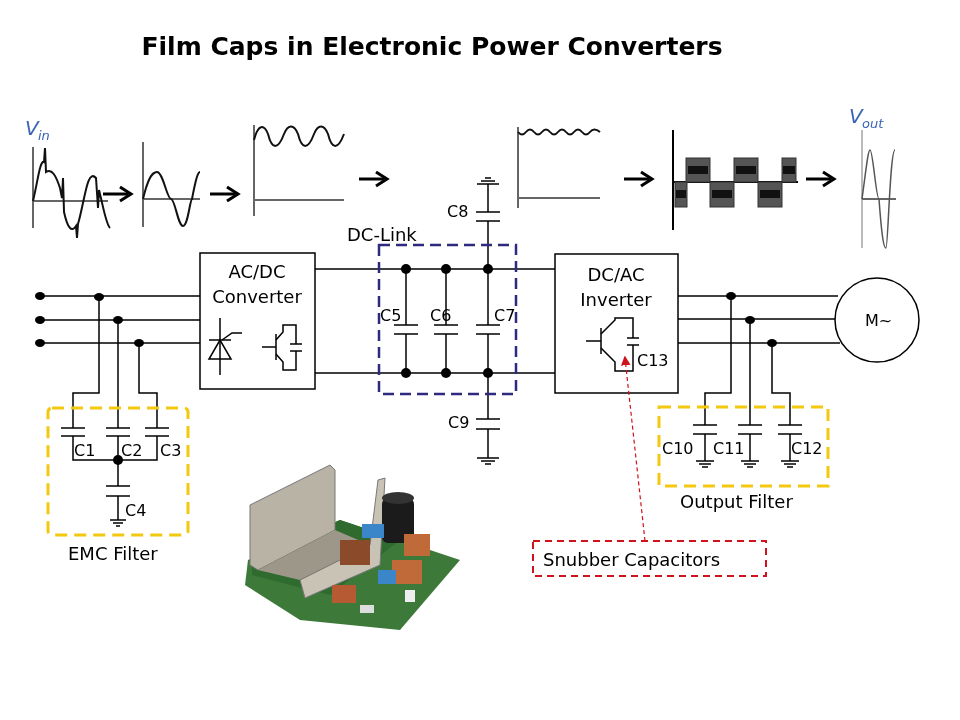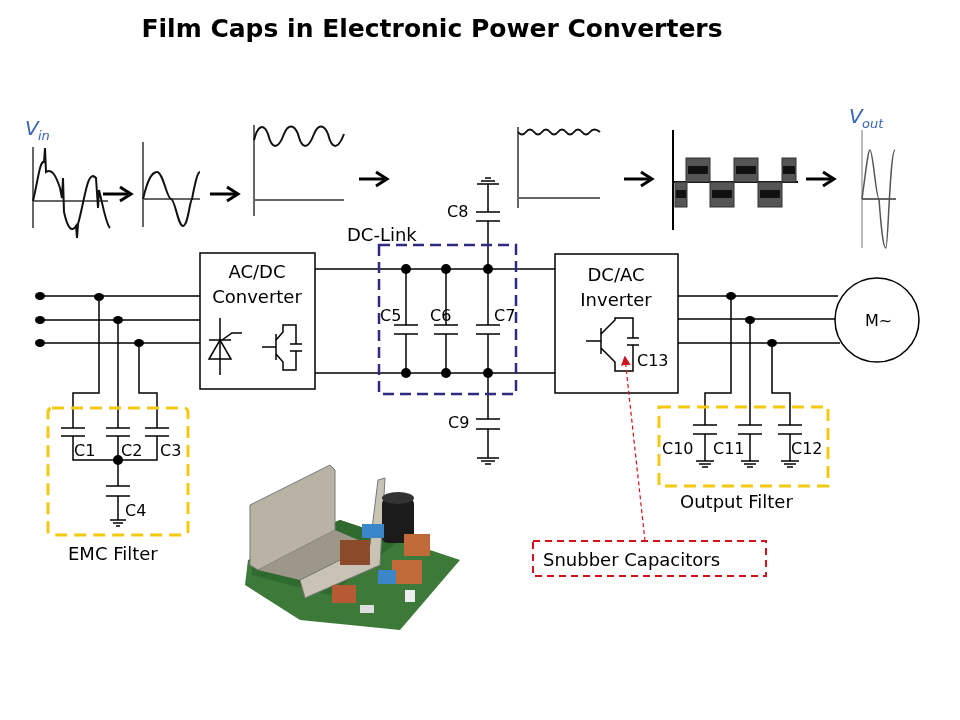--- a/index.html
+++ b/index.html
@@ -1,18 +1,18 @@
 <!DOCTYPE html>
 <html><head>
 <meta charset="utf-8">
 <style>
   html, body { margin: 0; padding: 0; background: #ffffff; }
   body { width: 960px; height: 720px; position: relative; overflow: hidden;
          font-family: "DejaVu Sans", sans-serif; }
-  #title { position: absolute; left: 0; top: 14px; width: 864px; text-align: center;
+  #title { position: absolute; left: 0; top: 32px; width: 864px; text-align: center;
            font-family: "DejaVu Sans", sans-serif; font-weight: bold; font-size: 25px; color: #000; }
   #diagram { position: absolute; left: 0; top: 0; }
   .lbl { font-family: "DejaVu Sans", sans-serif; font-size: 16px; fill: #000; }
   .lbl-lg { font-family: "DejaVu Sans", sans-serif; font-size: 18px; fill: #000; }
   .vlbl { font-family: "DejaVu Sans", sans-serif; font-style: italic; font-size: 20px; }
   .vsub { font-family: "DejaVu Sans", sans-serif; font-style: italic; font-size: 13px; }
   .w { stroke: #000; stroke-width: 1.5; fill: none; }
   .wave { stroke: #111; stroke-width: 2; fill: none; }
   .axis { stroke: #666; stroke-width: 2; fill: none; }
   .dot { fill: #000; }

